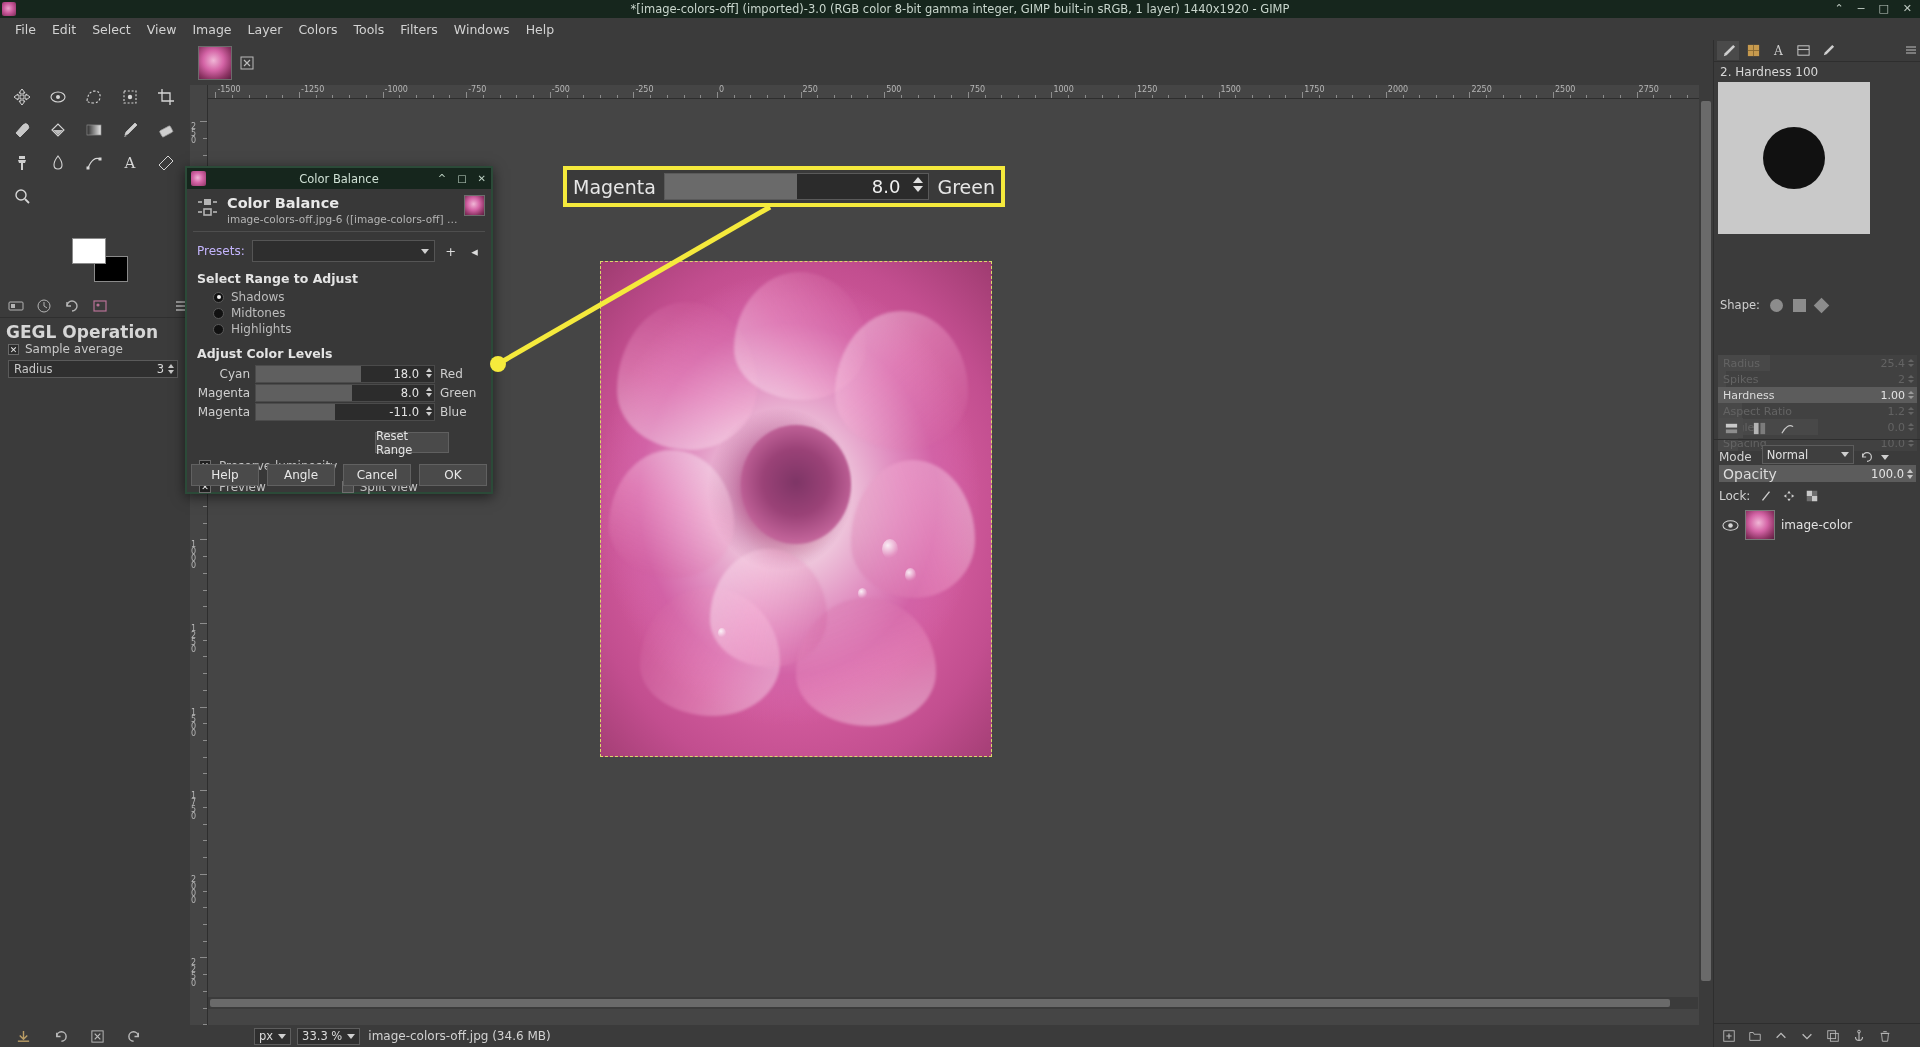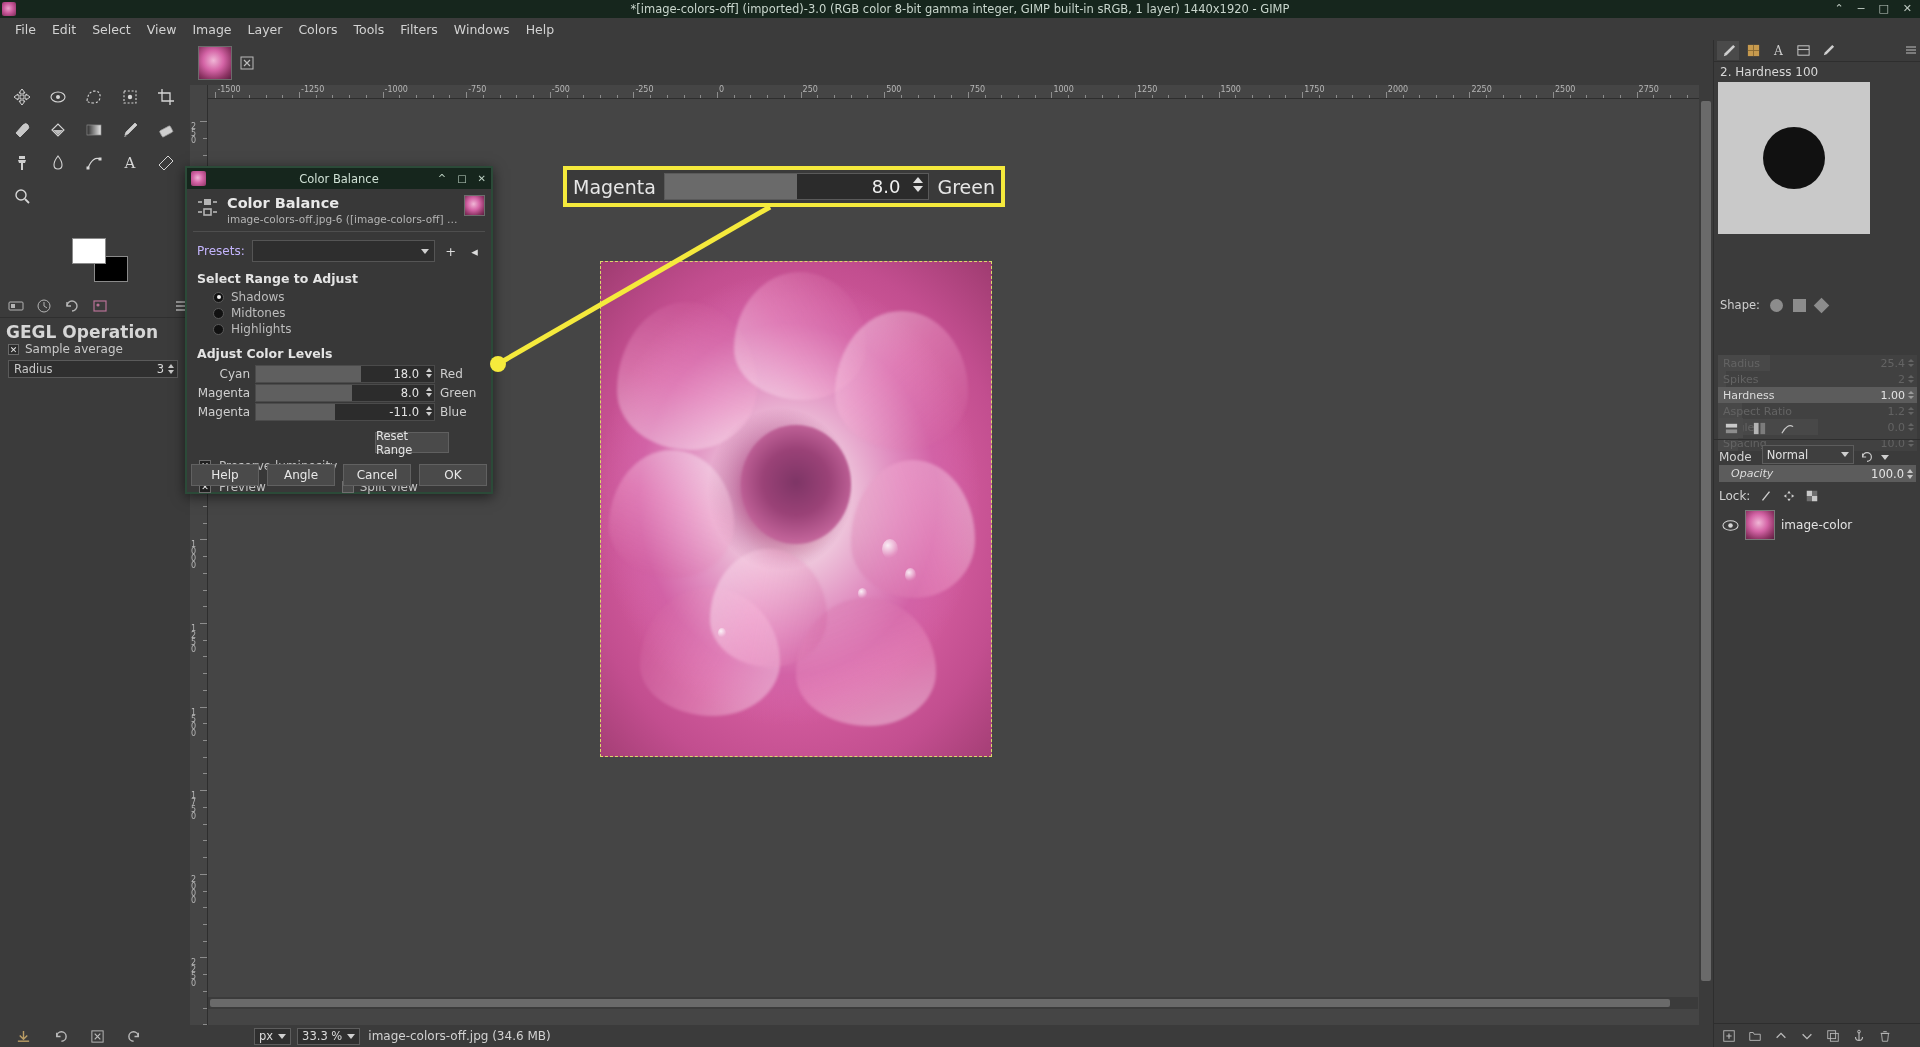--- a/index.html
+++ b/index.html
@@ -188,21 +188,21 @@
 
   .mode-row { position: absolute; left: 5px; top: 404px; width: 197px; height: 20px; display: flex; align-items: flex-end; color: #d2d2d2; font-size: 12px; }
   .mode-combo {
     margin-left: 10px; width: 92px; height: 19px; background: #3f3f3f; border: 1px solid #5d5d5d;
     display: flex; align-items: center; justify-content: space-between; padding: 0 4px; color: #e0e0e0; font-size: 11.5px; cursor: pointer;
   }
   .mode-icons { margin-left: 6px; display: flex; gap: 7px; align-items: center; }
 
   .opacity-row { position: absolute; left: 5px; top: 425px; width: 197px; height: 17px; background: #4a4a4a; display: flex; align-items: center; }
   .opacity-row .fillo { position: absolute; left: 0; top: 0; height: 17px; width: 100%; background: #5c5c5c; }
-  .opacity-row .nm { position: relative; color: #dcdcdc; font-size: 11px; padding-left: 12px; font-style: italic; }
+  .opacity-row .nm { position: relative; color: #dcdcdc; font-size: 14px; padding-left: 4px; }
   .opacity-row .vl { position: relative; margin-left: auto; color: #e4e4e4; font-size: 11.5px; padding-right: 3px; }
 
   .lock-row { position: absolute; left: 5px; top: 447px; width: 197px; height: 18px; display: flex; align-items: center; gap: 9px; color: #d2d2d2; font-size: 12px; }
 
   .layer-item {
     position: absolute; left: 4px; top: 468px; width: 199px; height: 34px;
     display: flex; align-items: center; gap: 6px; padding-left: 4px;
   }
   .layer-item .eye { width: 17px; height: 13px; cursor: pointer; }
   .layer-thumb {

